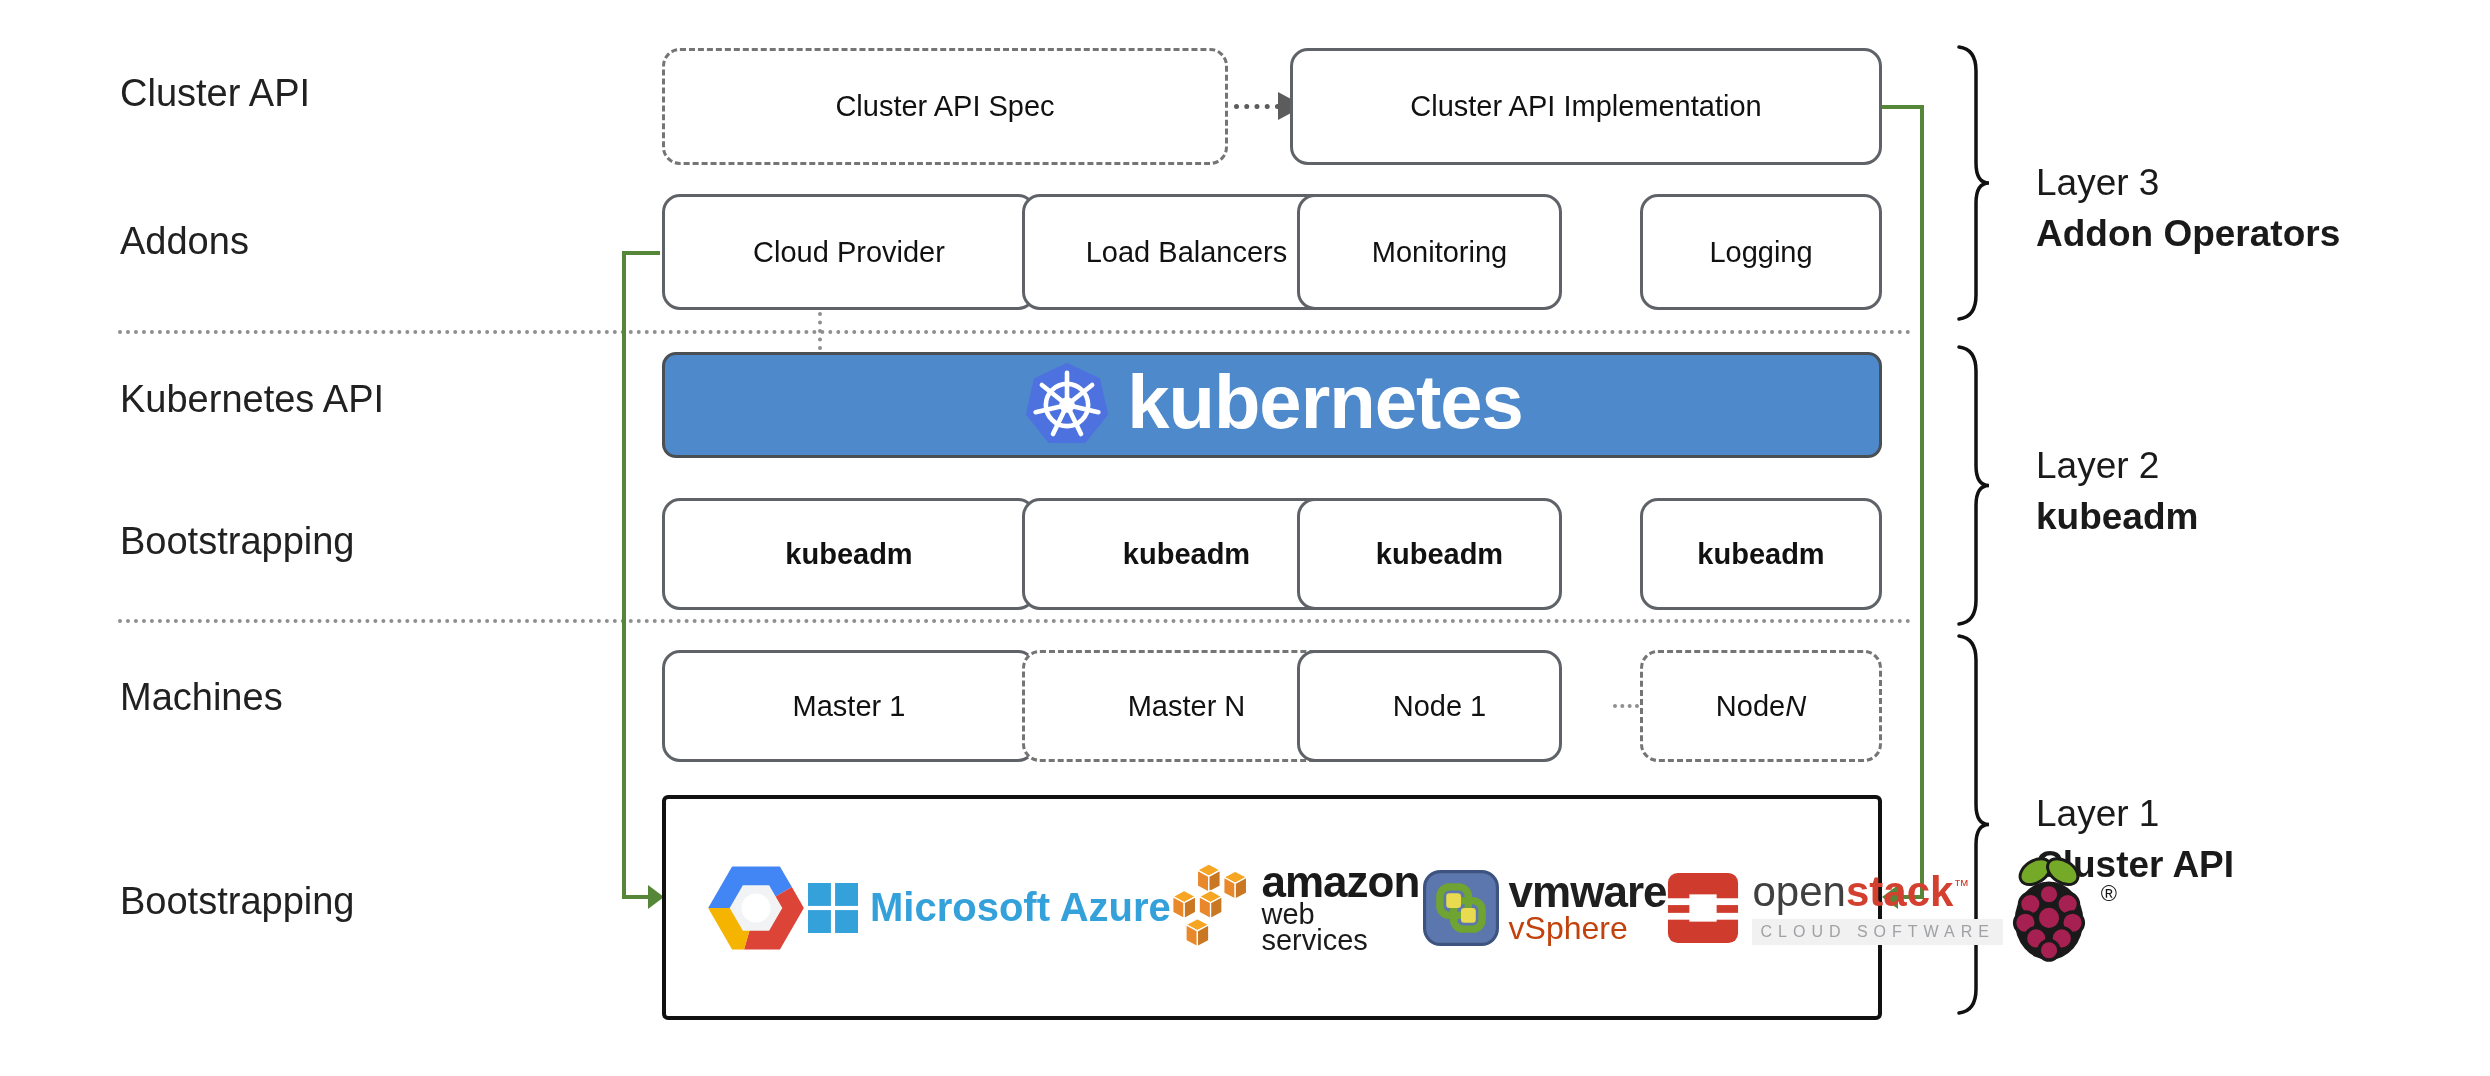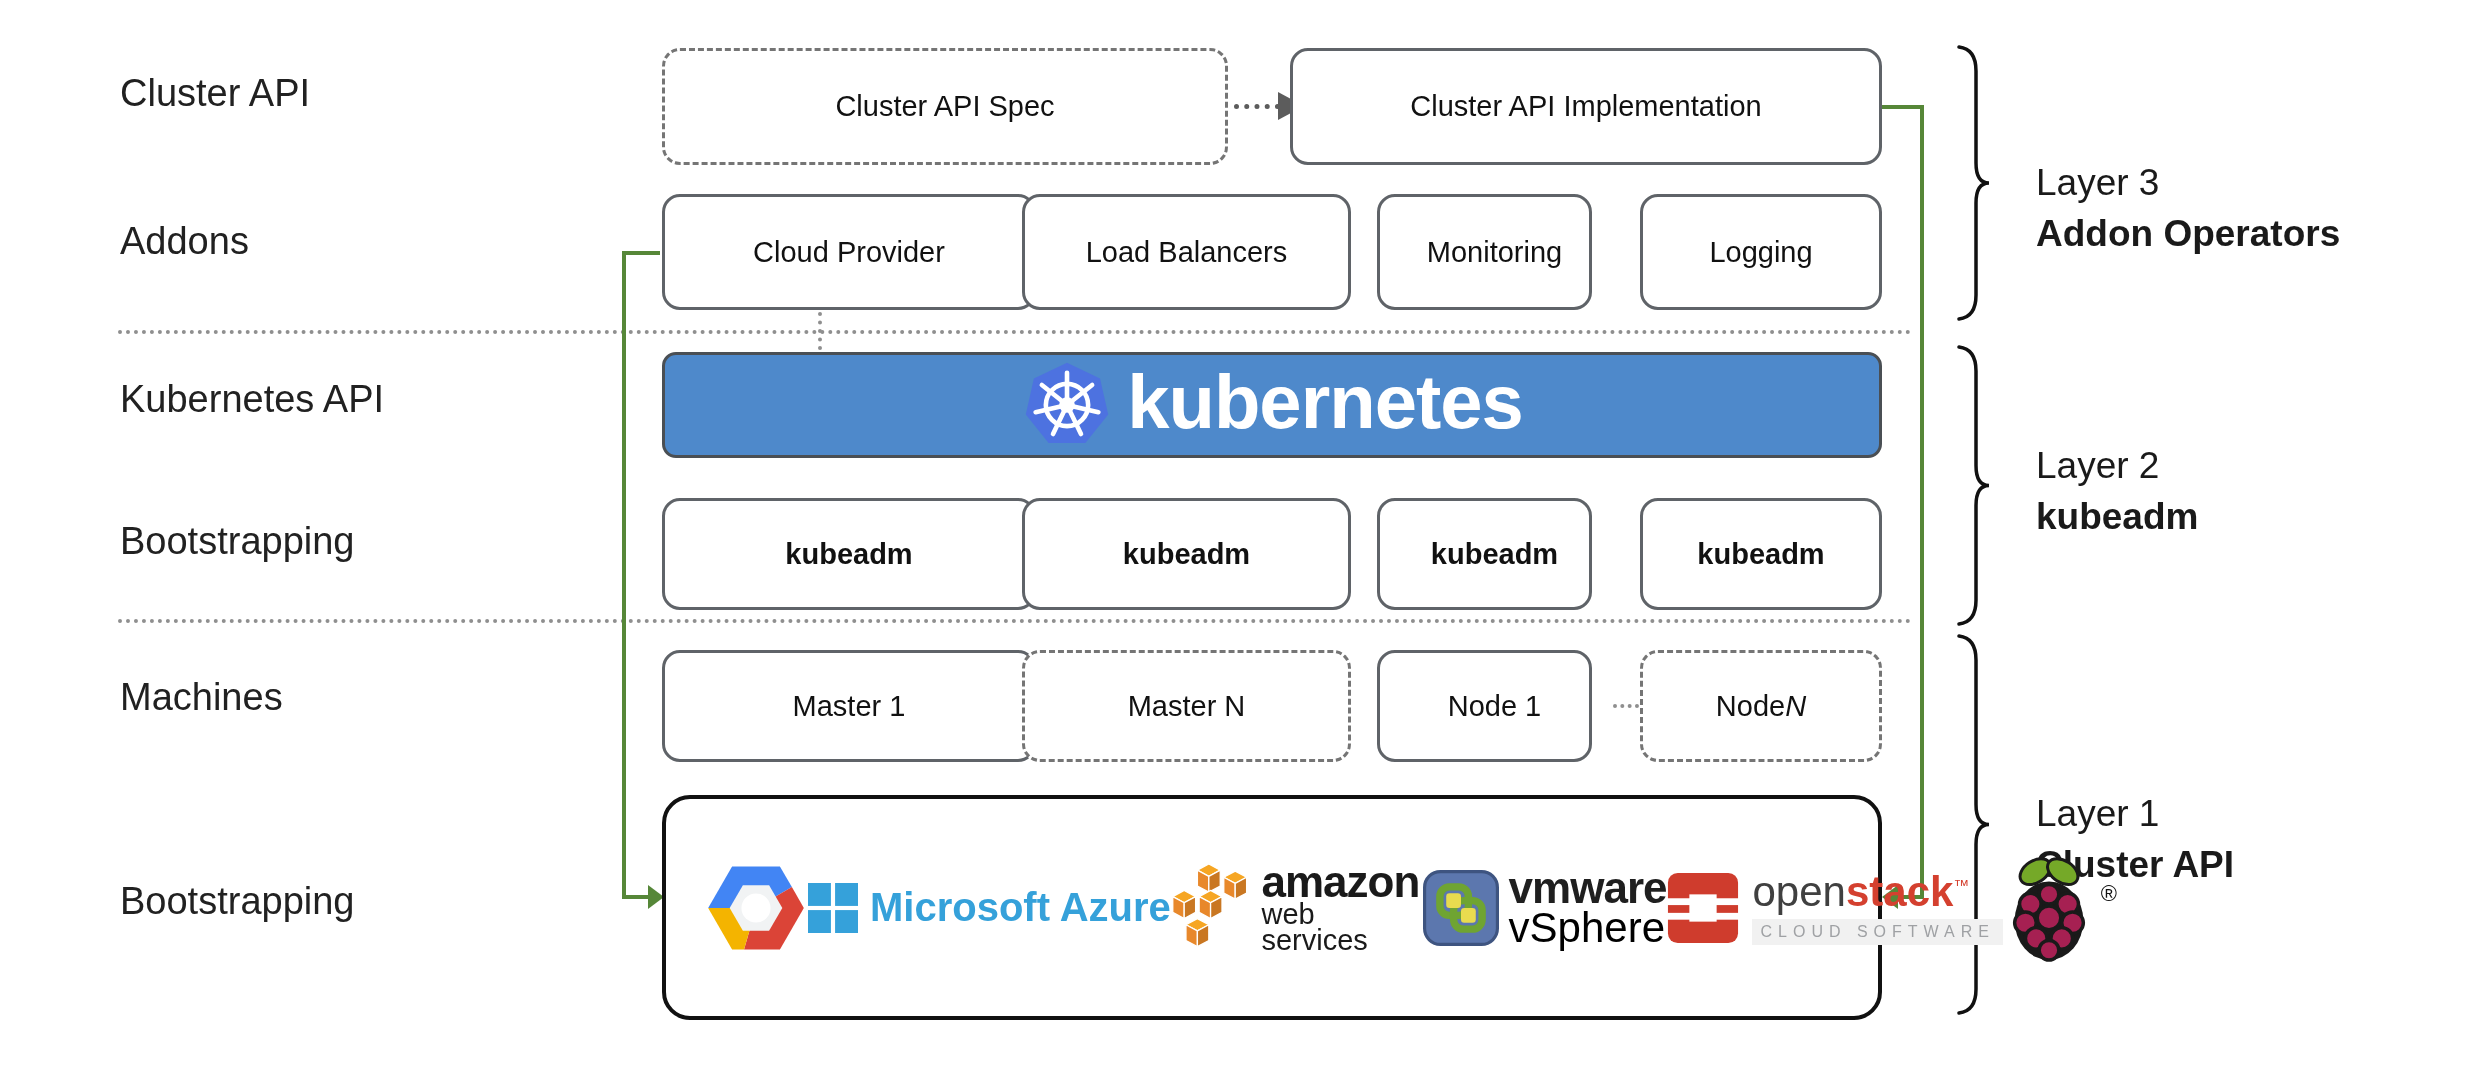--- a/index.html
+++ b/index.html
@@ -14,21 +14,21 @@
     position:absolute;box-sizing:border-box;background:#fff;
     border:3px solid #5f6368;border-radius:18px;
     display:flex;align-items:center;justify-content:center;
     font-size:29px;color:#111;white-space:nowrap;z-index:3;
   }
   .dbox.dashed{border:3px dashed #757575;}
   .dbox.bold{font-weight:bold;}
   
   .col1{left:662px;width:374px;}
   .col2{left:1022px;width:329px;}
-  .col3{left:1377px;width:215px;padding-left:20px;}
+  .col3{left:1297px;width:265px;padding-left:20px;}
   .col4{left:1640px;width:242px;}
   .row-addons{top:194px;height:116px;}
   .row-kubeadm{top:498px;height:112px;}
   .row-machines{top:650px;height:112px;}
   .it{font-style:italic;}
   
   .sep{position:absolute;left:118px;width:1794px;height:0;border-top:4px dotted #8f8f8f;z-index:1;}
   
   .vdot{position:absolute;width:0;border-left:4px dotted #8f8f8f;z-index:1;}
   .hdot{position:absolute;height:0;border-top:4px dotted #8f8f8f;z-index:1;}
@@ -39,31 +39,31 @@
   
   .k8s-banner{
     position:absolute;left:662px;top:352px;width:1220px;height:106px;box-sizing:border-box;
     background:#4E89CB;border:3px solid #4a4f54;border-radius:14px;
     display:flex;align-items:center;justify-content:center;gap:14px;z-index:3;
   }
   .k8s-wordmark{color:#ffffff;font-size:76px;font-weight:bold;letter-spacing:-1px;line-height:1;padding-bottom:6px;}
   
   .infra-box{
     position:absolute;left:662px;top:795px;width:1220px;height:225px;box-sizing:border-box;
-    background:#fff;border:4px solid #111;border-radius:28px;z-index:3;
+    background:#fff;border:4px solid #111;border-radius:6px;z-index:3;
     display:flex;align-items:center;justify-content:space-between;padding:0 38px;
   }
   .logo{display:flex;align-items:center;}
   .azure-text{color:#35A1DA;font-size:40px;font-weight:600;margin-left:12px;white-space:nowrap;}
   .aws-text{margin-left:8px;line-height:0.9;}
   .aws-text .t1{font-size:44px;font-weight:bold;color:#1a1a1a;letter-spacing:-1px;}
   .aws-text .t2{font-size:29px;color:#1a1a1a;letter-spacing:0;}
   .vmw-text{margin-left:10px;line-height:0.95;}
   .vmw-text .t1{font-size:44px;font-weight:bold;color:#1f1f1f;letter-spacing:-1px;}
-  .vmw-text .t2{font-size:42px;color:#000000;font-weight:400;}
+  .vmw-text .t2{font-size:32px;color:#c2410c;font-weight:400;}
   .os-text{margin-left:12px;}
   .os-line1{font-size:42px;line-height:1;white-space:nowrap;}
   .os-open{color:#404040;} .os-stack{color:#D4402F;font-weight:bold;}
   .os-tm{font-size:16px;color:#D4402F;vertical-align:super;}
   .os-sub{margin-top:6px;background:#f1f1f1;color:#9FA1A4;font-size:16px;letter-spacing:6px;
     padding:4px 8px;text-align:center;white-space:nowrap;}
   .rpi-wrap{position:relative;}
   .rpi-reg{position:absolute;right:-22px;top:28px;font-size:22px;color:#111;}
   
   .layer-label{position:absolute;left:2036px;font-size:37px;line-height:51px;white-space:nowrap;}

